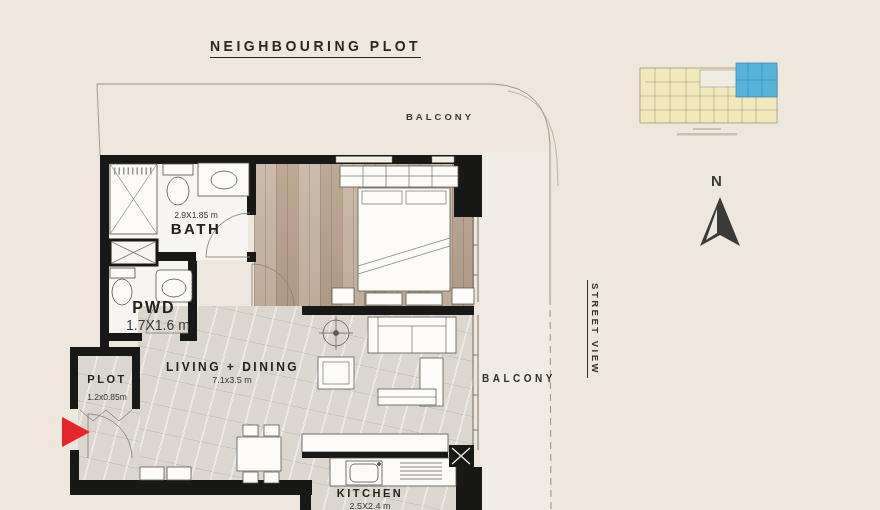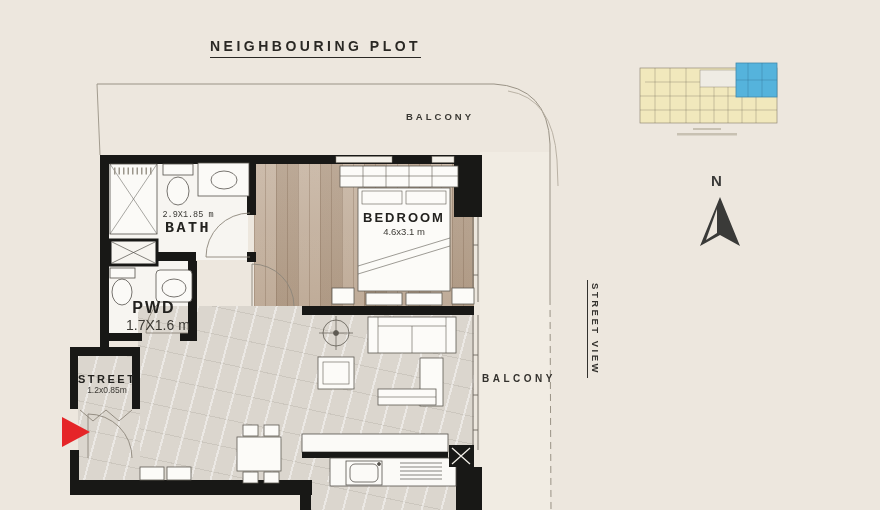--- a/index.html
+++ b/index.html
@@ -18,29 +18,29 @@
       repeating-linear-gradient(12deg, rgba(150,145,135,.22) 0 1px, rgba(0,0,0,0) 1px 27px);}
   .floor-balcony{background:#F1ECE3;}
   svg#linework{position:absolute;left:0;top:0;z-index:4;}
   .lbl{position:absolute;z-index:6;color:#2A2824;white-space:nowrap;}
   .room-lbl{text-align:center;}
   .room-name{font-weight:bold;color:#23221F;}
   .room-dims{color:#3B3934;}
   #lbl-neighbouring{left:210px;top:38px;font-size:14px;font-weight:bold;
     letter-spacing:3.5px;border-bottom:1.6px solid #2A2824;padding-bottom:3px;}
   #lbl-balcony-top{left:406px;top:111px;font-size:9.5px;font-weight:bold;letter-spacing:3px;color:#3A3833;}
-  #lbl-bath{left:158px;top:210px;width:60px;font-family:Liberation Mono, monospace;}
+  #lbl-bath{left:166px;top:210px;width:60px;}
   #lbl-bath .room-dims{font-size:8.5px;}
   #lbl-bath .room-name{font-size:15px;letter-spacing:2.5px;}
   #lbl-pwd{left:126px;top:299px;width:56px;}
   #lbl-pwd .room-name{font-size:16px;letter-spacing:2px;}
   #lbl-pwd .room-dims{font-size:14px;}
   #lbl-store{left:78px;top:373px;width:58px;}
   #lbl-store .room-name{font-size:11px;letter-spacing:2.5px;}
-  #lbl-store .room-dims{font-size:8.5px;}
+  #lbl-store .room-dims{font-size:8.5px;margin-top:7px;}
   #lbl-living{left:166px;top:360px;width:132px;}
   #lbl-living .room-name{font-size:12px;letter-spacing:2.5px;}
   #lbl-living .room-dims{font-size:9px;margin-top:1px;}
   #lbl-bedroom{left:354px;top:210px;width:100px;}
   #lbl-bedroom .room-name{font-size:13px;letter-spacing:2px;}
   #lbl-bedroom .room-dims{font-size:9.5px;margin-top:1px;}
   #lbl-kitchen{left:328px;top:487px;width:84px;}
   #lbl-kitchen .room-name{font-size:11px;letter-spacing:2.5px;}
   #lbl-kitchen .room-dims{font-size:9px;margin-top:2px;}
   #lbl-balcony-right{left:482px;top:373px;font-size:10px;font-weight:bold;letter-spacing:3.5px;color:#33312D;}
@@ -209,28 +209,32 @@
     <div class="room-dims">2.9X1.85 m</div>
     <div class="room-name">BATH</div>
   </div>
 
   <div class="lbl room-lbl" id="lbl-pwd">
     <div class="room-name">PWD</div>
     <div class="room-dims">1.7X1.6 m</div>
   </div>
 
   <div class="lbl room-lbl" id="lbl-store">
-    <div class="room-name">STREET</div>
+    <div class="room-name">PLOT</div>
     <div class="room-dims">1.2x0.85m</div>
   </div>
 
-
-  <div class="lbl room-lbl" id="lbl-bedroom">
-    <div class="room-name">BEDROOM</div>
-    <div class="room-dims">4.6x3.1 m</div>
-  </div>
-
+  <div class="lbl room-lbl" id="lbl-living">
+    <div class="room-name">LIVING + DINING</div>
+    <div class="room-dims">7.1x3.5 m</div>
+  </div>
+
+
+  <div class="lbl room-lbl" id="lbl-kitchen">
+    <div class="room-name">KITCHEN</div>
+    <div class="room-dims">2.5X2.4 m</div>
+  </div>
 
   <div class="lbl" id="lbl-balcony-right">BALCONY</div>
   <div class="lbl" id="lbl-street-view">STREET VIEW</div>
   <div class="lbl" id="lbl-north">N</div>
 
 </div>
 
 </body></html>

